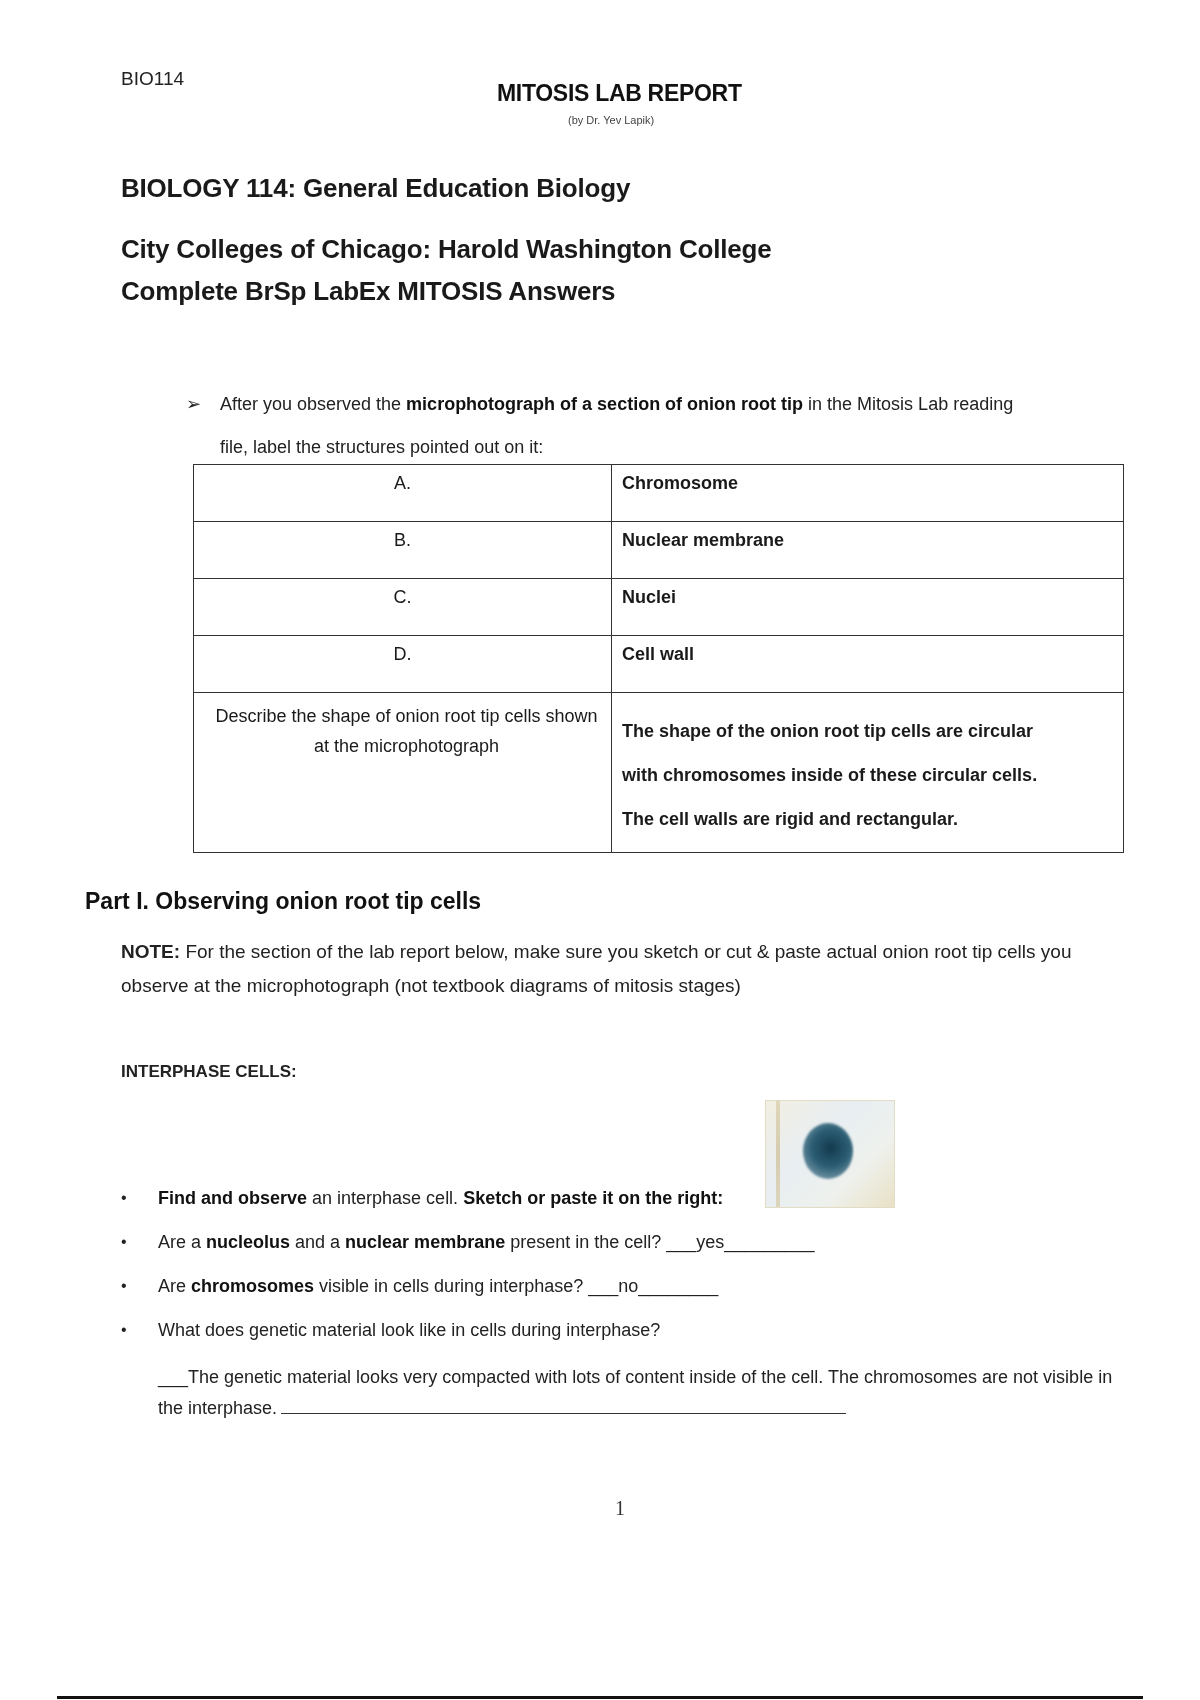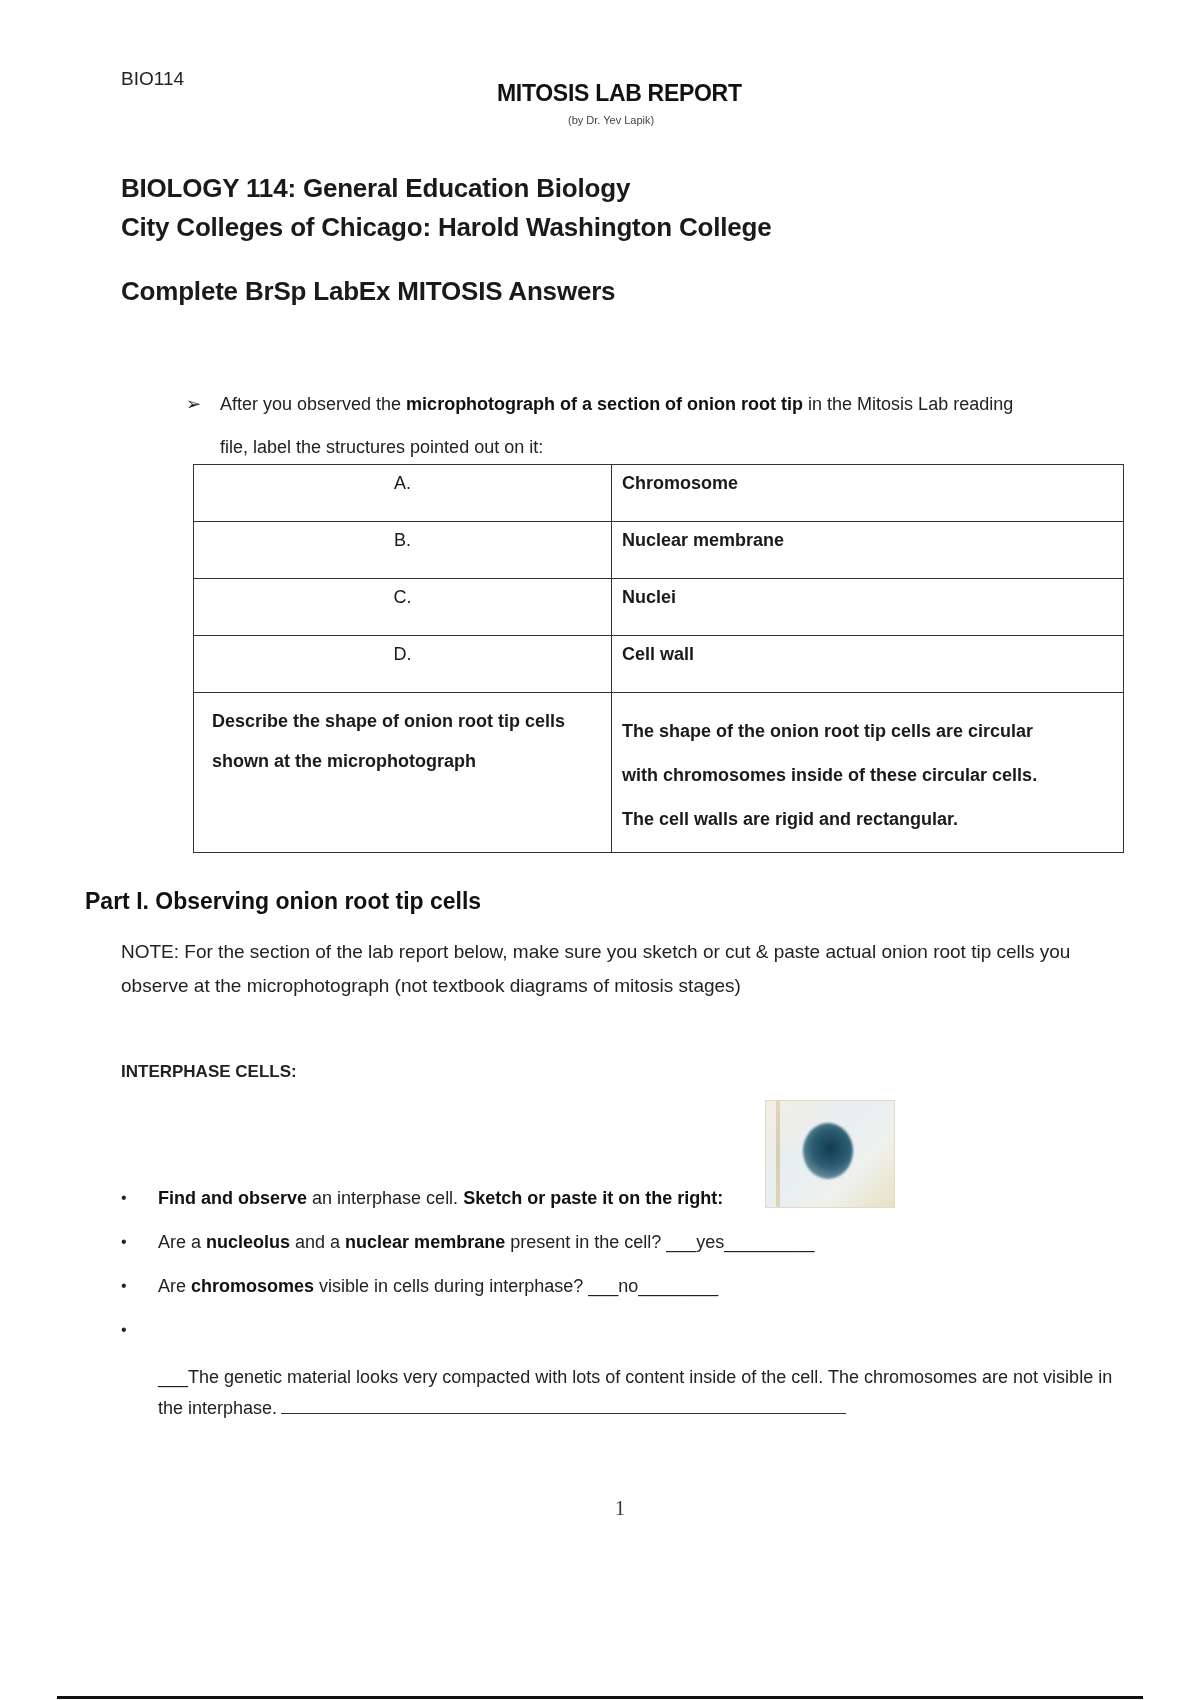--- a/index.html
+++ b/index.html
@@ -8,44 +8,44 @@
       background: #ffffff;
       font-family: "Liberation Sans", "DejaVu Sans", sans-serif;
       color: #111;
     }
     .abs { position: absolute; }
     .course-code { left: 121px; top: 68px; font-size: 19px; color: #222; }
     .doc-title { left: 497px; top: 80px; font-size: 23px; font-weight: bold; letter-spacing: -0.3px; color: #111; }
     .doc-author { left: 568px; top: 114px; font-size: 11px; color: #444; }
     .heading { left: 121px; font-size: 26px; font-weight: bold; color: #1a1a1a; letter-spacing: -0.2px; }
     .h1 { top: 173px; }
-    .h2 { top: 212px; text-align: right; }
+    .h2 { top: 234px; text-align: right; }
     .h3 { top: 276px; }
 
     .intro { left: 158px; top: 383px; font-size: 18px; color: #222; width: 930px; line-height: 43px; margin-left: 28px; }
     .intro .arrow { display: inline-block; width: 34px; font-size: 18px; }
     .intro .line2 { padding-left: 34px; display: block; }
     .intro b { font-weight: bold; color: #111; }
 
     table.labels {
       position: absolute; left: 193px; top: 464px; width: 931px;
       border-collapse: collapse; font-size: 18px; color: #1a1a1a;
     }
     table.labels td { border: 1.5px solid #333; vertical-align: top; padding: 0; }
     table.labels td.left { width: 389px; text-align: center; }
     table.labels td.right { padding-left: 10px; font-weight: bold; }
     table.labels tr.row td { height: 56px; }
     table.labels tr.row td div { padding-top: 8px; }
     table.labels tr.desc td { height: 143px; }
-    table.labels td.desc-q { text-align: left; padding: 8px 10px 0 18px; line-height: 40px; font-weight: bold; }
+    table.labels td.desc-q { text-align: center; padding: 8px 10px 0 18px; line-height: 30px; font-weight: normal; }
     table.labels td.desc-a { line-height: 44px; padding-top: 16px; }
 
     .part-title { left: 85px; top: 888px; font-size: 23px; font-weight: bold; color: #111; }
     .note { left: 121px; top: 935px; width: 1000px; font-size: 19px; line-height: 34px; color: #222; }
-    .note b { font-weight: normal; margin-top: 20px; }
+    .note b { font-weight: bold; margin-top: 20px; }
 
     .interphase-heading { left: 121px; top: 1062px; font-size: 17px; font-weight: bold; color: #222; }
 
     .cell-image {
       left: 765px; top: 1100px; width: 128px; height: 106px;
       background: linear-gradient(135deg, #f2efe2 0%, #e8eef2 40%, #eef1ec 70%, #e9e1c5 100%);
       border: 1px solid #e3dcc4;
     }
     .cell-image .nucleus {
       position: absolute; left: 37px; top: 22px; width: 50px; height: 56px; border-radius: 50%;
@@ -141,21 +141,21 @@
 
 <div class="abs cell-image">
   <div class="wall"></div>
   <div class="nucleus"></div>
 </div>
 
 <ul class="questions" id="questions">
     <li><span class="bullet">•</span><b>Find and observe</b><span> an interphase cell. </span><b>Sketch or paste it on the right:</b></li>
     <li><span class="bullet">•</span><span>Are a </span><b>nucleolus</b><span> and a </span><b>nuclear membrane</b><span> present in the cell? ___yes_________</span></li>
     <li><span class="bullet">•</span><span>Are </span><b>chromosomes</b><span> visible in cells during interphase? ___no________</span></li>
-    <li><span class="bullet">•</span></li>
+    <li><span class="bullet">•</span><span>What does genetic material look like in cells during interphase?</span></li>
   </ul>
 
 <div class="abs answer-text">
   <span>___The genetic material looks very compacted with lots of content inside of the cell. The chromosomes are not visible in the interphase.</span><span class="answer-line"></span>
 </div>
 
 <div class="abs page-number">1</div>
 <div class="abs footer-rule"></div>
 
 </body></html>

